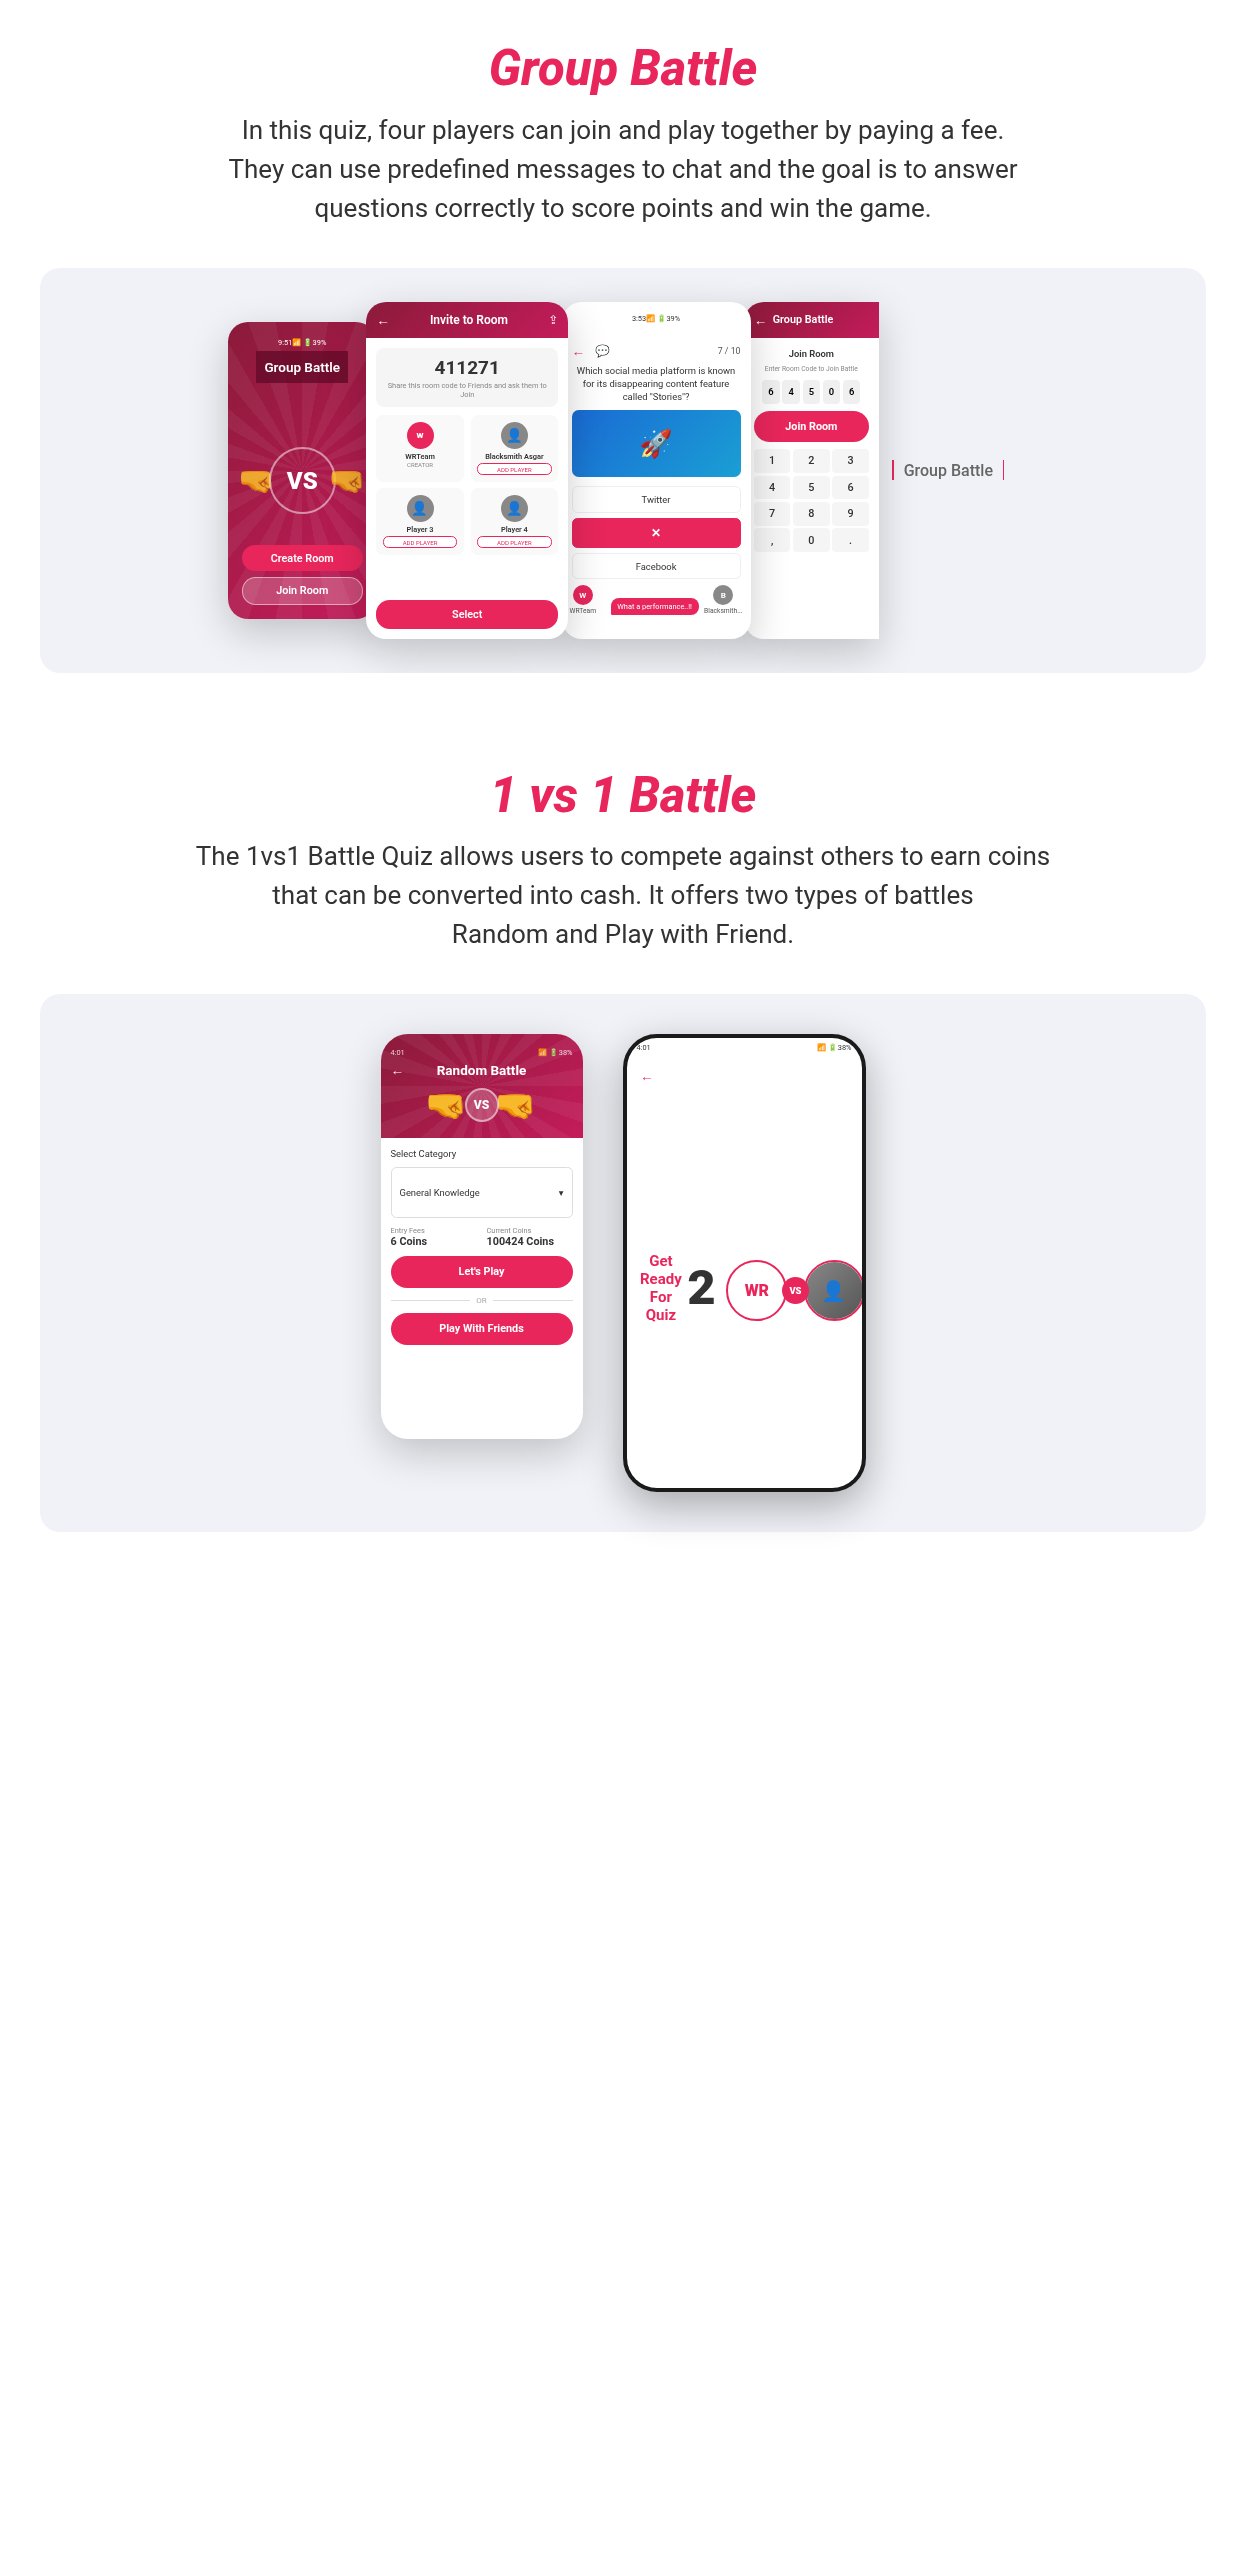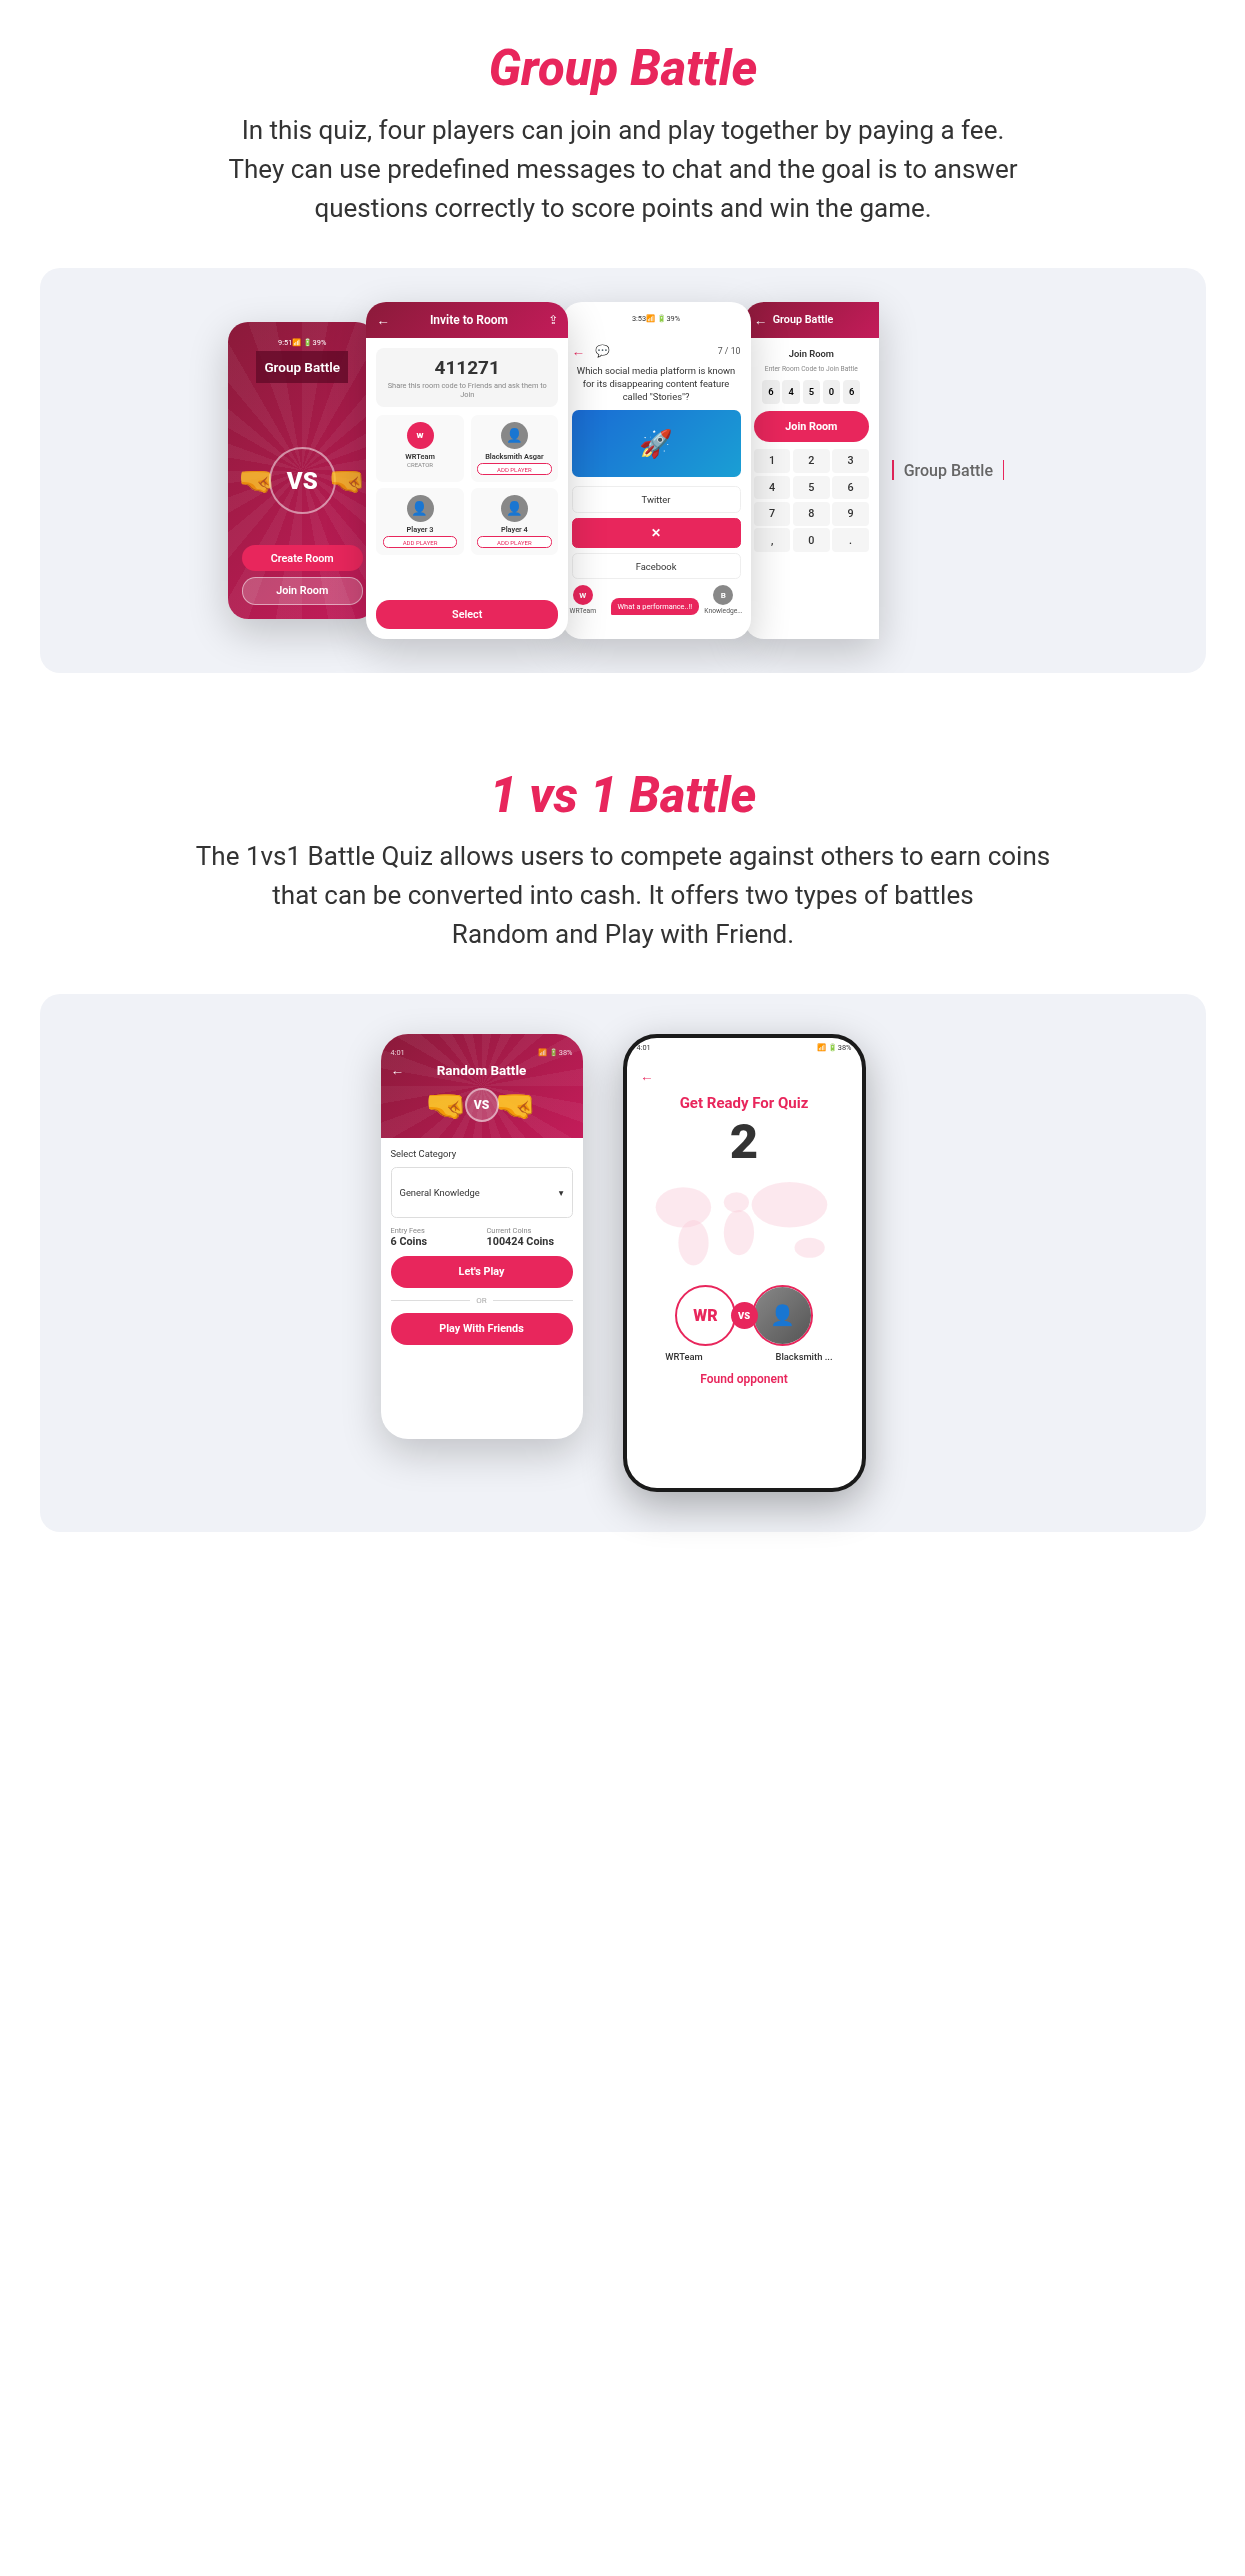--- a/index.html
+++ b/index.html
@@ -560,21 +560,21 @@
       overflow: hidden;
     }
     .phone-6-header {
       padding: 10px 13.5px 3.4px;
       display: flex;
       align-items: center;
     }
     .get-ready-content {
       flex: 1;
       display: flex;
-      flex-direction: column;
+      flex-direction: row;
       align-items: center;
       padding: 6.7px 13.5px;
       gap: 5.4px;
     }
     .get-ready-title {
       font-size: 15px;
       color: #e8265c;
       font-weight: 700;
       text-align: center;
     }
@@ -820,21 +820,21 @@
         <div class="chat-avatar-wrapper">
           <div class="chat-avatar-sm">W</div>
           <span class="chat-name-sm">WRTeam</span>
         </div>
         <div style="flex:1;"></div>
         <div style="display:flex;flex-direction:column;align-items:flex-end;">
           <div class="chat-bubble">What a performance..!!</div>
         </div>
         <div class="chat-avatar-wrapper">
           <div class="chat-avatar-sm" style="background:#888;">B</div>
-          <span class="chat-name-sm">Knowledge...</span>
+          <span class="chat-name-sm">Blacksmith...</span>
         </div>
       </div>
     </div>
 
     <div class="phone-mockup phone-4" style="margin-left:-6.7px;">
       <div class="phone-4-top">
         <div style="display:flex;align-items:center;gap:5.4px;">
           <span class="back-arrow" style="color:#fff;">←</span>
           <span class="phone-4-title" style="text-align:left;">Group Battle</span>
         </div>

